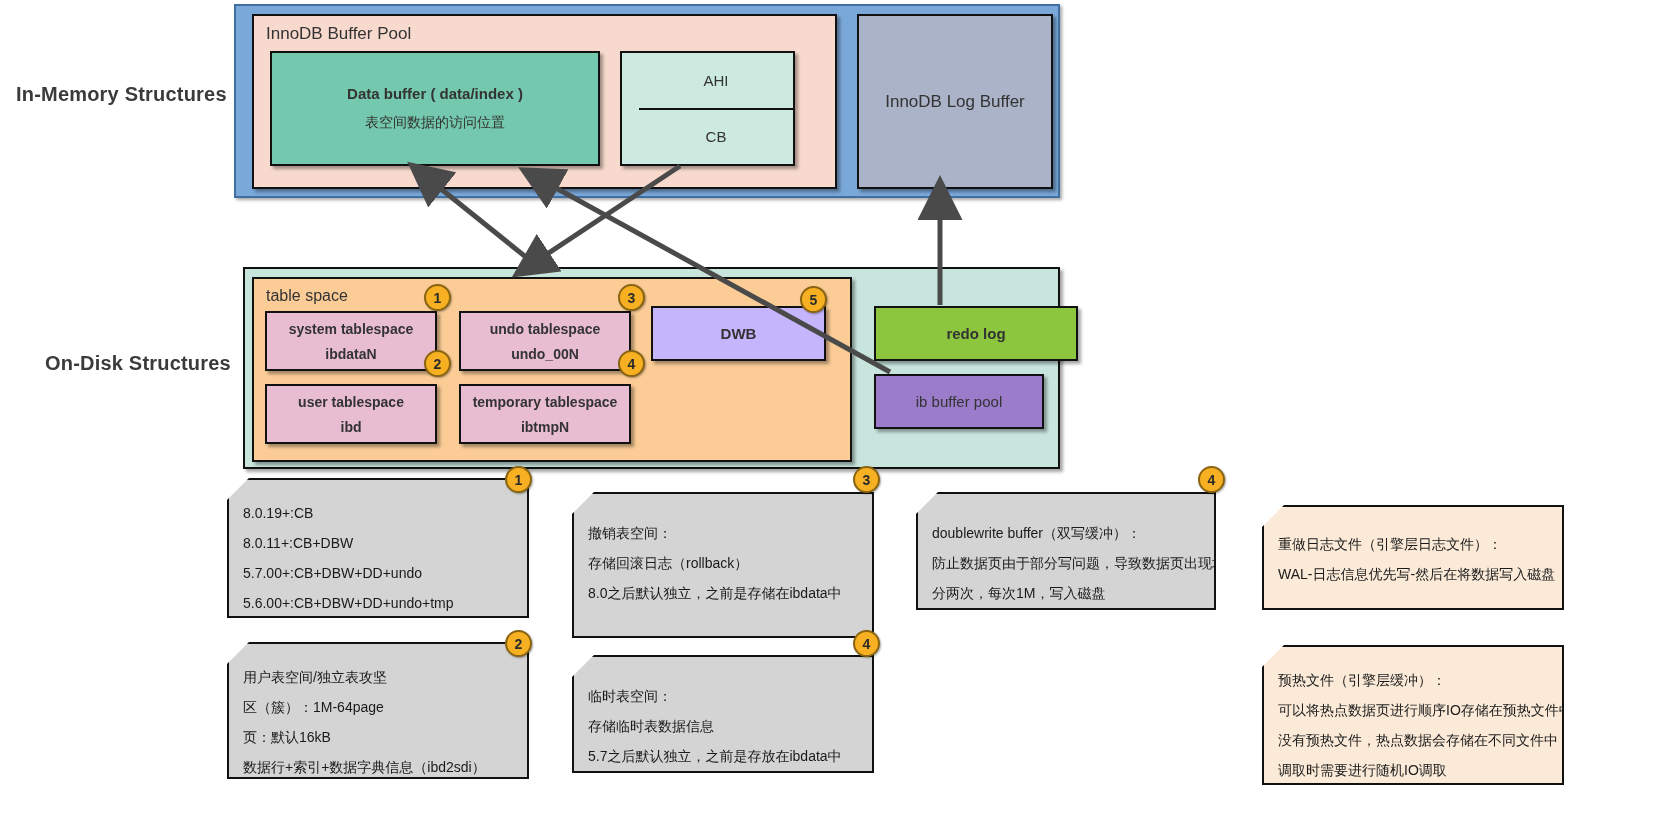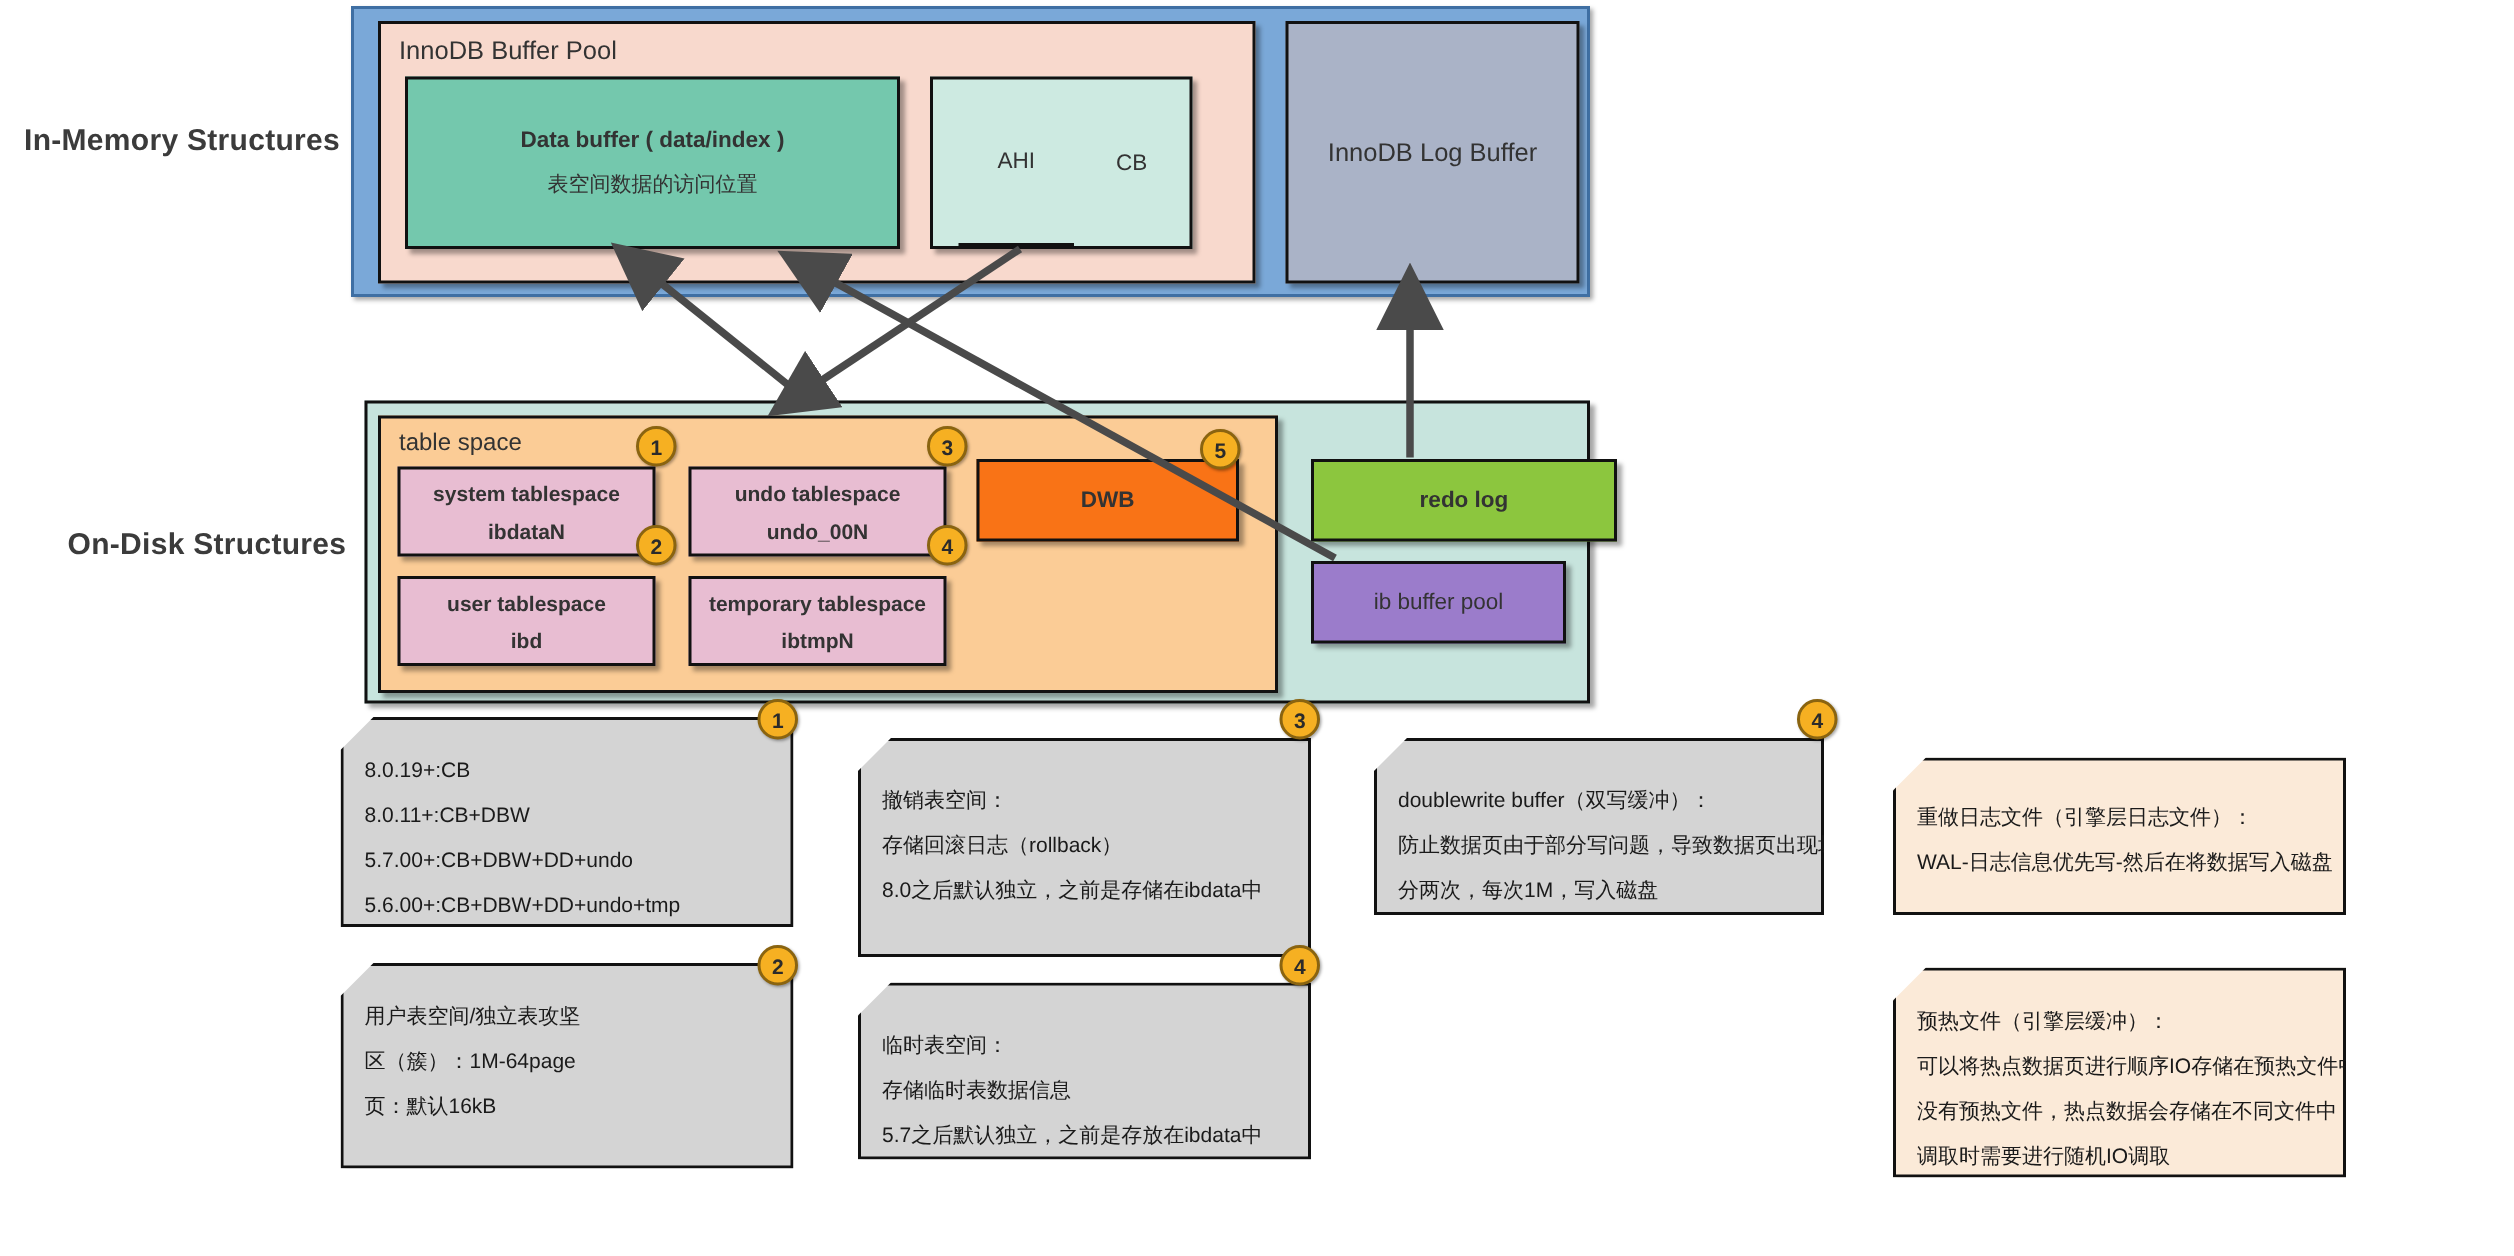--- a/index.html
+++ b/index.html
@@ -17,42 +17,42 @@
   .buffer-pool{left:252px;top:14px;width:585px;height:175px;background:#f8d9cd;
                border:2px solid #111;box-shadow:3px 3px 3px rgba(0,0,0,.35);}
   .bp-title{position:absolute;left:12px;top:8px;font-size:17px;color:#333;}
   .data-buffer{left:270px;top:51px;width:330px;height:115px;background:#74c8ad;
                border:2px solid #111;box-shadow:3px 3px 3px rgba(0,0,0,.35);
                display:flex;flex-direction:column;align-items:center;justify-content:center;gap:12px;}
   .data-buffer .l1{font-weight:bold;font-size:15px;color:#333;}
   .data-buffer .l2{font-size:14px;color:#333;}
   .ahi-cb{left:620px;top:51px;width:175px;height:115px;background:#cdeae1;
           border:2px solid #111;box-shadow:3px 3px 3px rgba(0,0,0,.35);
-          display:flex;flex-direction:row;padding-left:17px;}
+          display:flex;flex-direction:column;padding-left:17px;}
   .ahi-cb .cell{flex:1;display:flex;align-items:center;justify-content:center;font-size:15px;color:#333;}
   .ahi-cb .cell.top{border-bottom:2px solid #111;}
   .log-buffer{left:857px;top:14px;width:196px;height:175px;background:#aab3c7;
               border:2px solid #111;box-shadow:3px 3px 3px rgba(0,0,0,.35);
               display:flex;align-items:center;justify-content:center;font-size:17px;color:#333;}
 
   
   .disk-outer{left:243px;top:267px;width:817px;height:202px;background:#c7e4dd;
               border:2px solid #111;box-shadow:3px 3px 3px rgba(0,0,0,.35);}
   .tablespace{left:252px;top:277px;width:600px;height:185px;background:#fbcc96;
               border:2px solid #111;box-shadow:3px 3px 3px rgba(0,0,0,.35);}
   .ts-title{position:absolute;left:12px;top:8px;font-size:16px;color:#333;font-weight:normal;}
   .tsbox{background:#e8bdd2;border:2px solid #111;box-shadow:3px 3px 3px rgba(0,0,0,.35);
          display:flex;flex-direction:column;align-items:center;justify-content:center;gap:9px;}
   .tsbox .l1{font-weight:bold;font-size:14px;color:#333;}
   .tsbox .l2{font-weight:bold;font-size:14px;color:#333;}
   .b-sys{left:265px;top:311px;width:172px;height:60px;}
   .b-usr{left:265px;top:384px;width:172px;height:60px;}
   .b-undo{left:459px;top:311px;width:172px;height:60px;}
   .b-tmp{left:459px;top:384px;width:172px;height:60px;}
-  .dwb{left:651px;top:306px;width:175px;height:55px;background:#f97316;
+  .dwb{left:651px;top:306px;width:175px;height:55px;background:#c4b5fd;
        border:2px solid #111;box-shadow:3px 3px 3px rgba(0,0,0,.35);
        display:flex;align-items:center;justify-content:center;font-weight:bold;font-size:15px;color:#333;}
   .redolog{left:874px;top:306px;width:204px;height:55px;background:#8cc63e;
        border:2px solid #111;box-shadow:3px 3px 3px rgba(0,0,0,.35);
        display:flex;align-items:center;justify-content:center;font-weight:bold;font-size:15px;color:#333;}
   .ibpool{left:874px;top:374px;width:170px;height:55px;background:#9b7ccb;
        border:2px solid #111;box-shadow:3px 3px 3px rgba(0,0,0,.35);
        display:flex;align-items:center;justify-content:center;font-size:15px;color:#333;}
 
   
@@ -150,20 +150,21 @@
     <div class="line b">5.7.00+:CB+DBW+DD+undo</div>
     <div class="line b">5.6.00+:CB+DBW+DD+undo+tmp</div>
     <div class="line b">5.5.00+:CB+DBW+DD+undo+tmp+User Data</div>
   </div>
   <div class="abs badge" style="left:505px;top:466px;">1</div>
 
   <div class="abs note grey" style="left:227px;top:642px;width:302px;height:137px;">
     <div class="line b">用户表空间/独立表攻坚</div>
     <div class="line b">区（簇）：1M-64page</div>
     <div class="line b">页：默认16kB</div>
+    <div class="line b">数据行+索引+数据字典信息（ibd2sdi）</div>
   </div>
   <div class="abs badge" style="left:505px;top:630px;">2</div>
 
   <div class="abs note grey" style="left:572px;top:492px;width:302px;height:146px;padding-top:24px;">
     <div class="line b">撤销表空间：</div>
     <div class="line b">存储回滚日志（rollback）</div>
     <div class="line b">8.0之后默认独立，之前是存储在ibdata中</div>
   </div>
   <div class="abs badge" style="left:853px;top:466px;">3</div>
 

